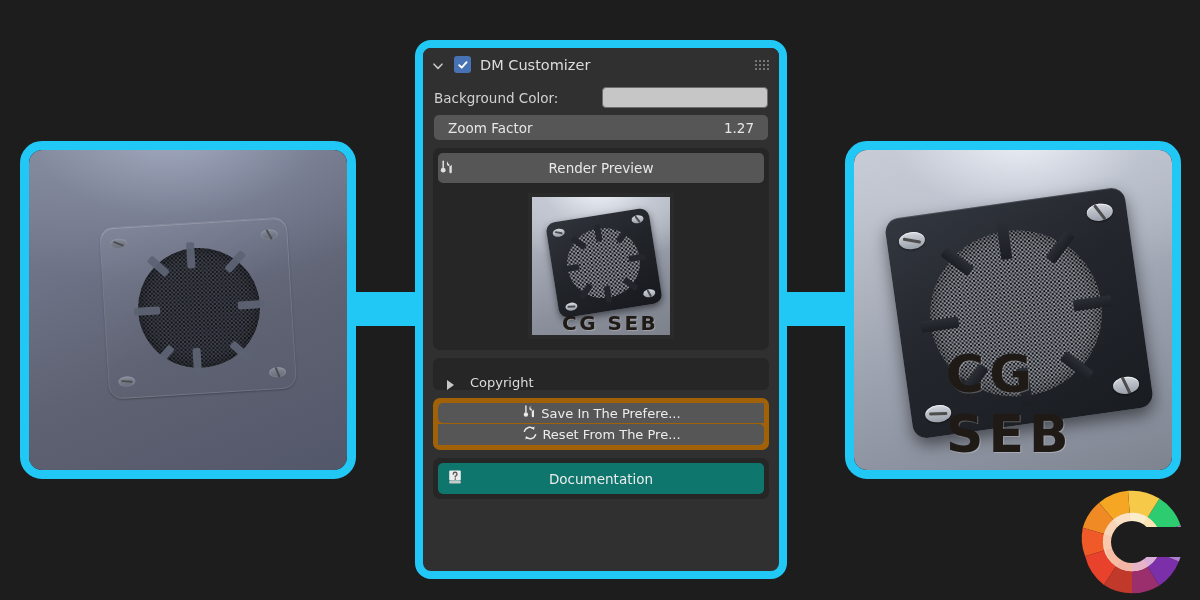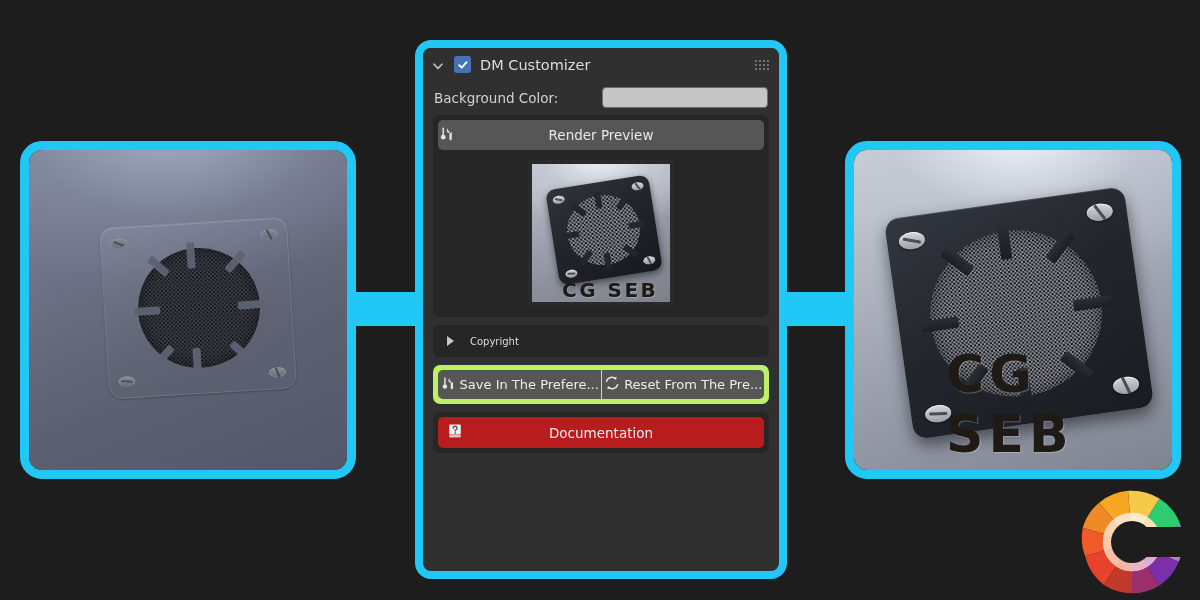--- a/index.html
+++ b/index.html
@@ -167,37 +167,37 @@
   #thumb-plate .mesh { left:15px; top:13px; width:73px; height:70px; background-color:#8b8f97; }
   #thumb-plate .spoke { background:#23262c; }
   #thumb-plate .screw { width:12px; height:8px; background:linear-gradient(180deg,#d6dae1,#9aa0aa); }
   #thumb-text {
     left:34px; bottom:4px; font-size:20px; letter-spacing:2.5px; color:#1f1a16;
     text-shadow:1px 1px 0 rgba(255,255,255,.22);
   }
 
   .collapsed-row {
     height:32px; border-radius:6px; background:#262626;
-    display:flex; align-items:center; gap:16px; padding:0 14px;
-    color:#dcdcdc; font-size:10px;
+    display:flex; align-items:flex-end; gap:16px; padding:0 14px;
+    color:#dcdcdc; font-size:13px;
     margin:0 10px 8px 10px;
   }
   .tri-right { width:0; height:0; border-left:7px solid #c7c7c7; border-top:5px solid transparent; border-bottom:5px solid transparent; }
 
-  .btn-pair { margin:0 10px 8px 10px; background:#bef264; border-radius:7px; padding:5px; display:flex; gap:1px; }
+  .btn-pair { margin:0 10px 8px 10px; background:#a16207; border-radius:7px; padding:5px; display:flex; gap:1px;flex-direction:column; }
   .btn {
     height:29px; background:#565656; display:flex; align-items:center; justify-content:center;
     color:#ececec; font-size:13px; gap:3px; overflow:hidden; white-space:nowrap;
   }
   .btn.half { flex:1 1 50%; }
   .btn.l { border-radius:5px 0 0 5px; }
   .btn.r { border-radius:0 5px 5px 0; }
   .btn-full { margin:0 10px 0 10px; background:#262626; border-radius:7px; padding:5px; }
   .btn-wide {
-    height:31px; background:#b91c1c; border-radius:5px; position:relative;
+    height:31px; background:#0f766e; border-radius:5px; position:relative;
     display:flex; align-items:center; padding:0 8px; color:#ececec; font-size:13.5px;
   }
   .btn-wide .lbl { position:absolute; left:0; right:0; text-align:center; }
 
   .ico { flex:0 0 auto; display:block; }
 
   
   #dmc-logo { position:absolute; right:14px; bottom:2px; display:flex; align-items:flex-end; z-index:8; }
   #dmc-letters { font-size:92px; font-weight:300; color:#ffffff; line-height:.92; letter-spacing:-1px; font-family:"DejaVu Sans", sans-serif; }
   #dmc-wheel { position:relative; width:108px; height:108px; margin-left:-16px; margin-bottom:2px; }
@@ -305,20 +305,24 @@
         </span>
       </div>
 
       <div class="row" style="margin-top:6px;">
         <span class="row-label">Background Color:</span>
         <span style="flex:1"></span>
         <span class="swatch" id="bg-swatch"></span>
       </div>
 
 
+      <div class="slider">
+        <span>Zoom Factor</span>
+        <span>1.27</span>
+      </div>
 
       <div class="box">
         <div class="subhdr">
           <span class="ico">
             <svg width="18" height="18" viewBox="0 0 18 18">
               <path d="M5.2 3.2 L5.2 9.6" stroke="#e0e0e0" stroke-width="1.5" stroke-linecap="round"></path>
               <circle cx="5.2" cy="12.2" r="2.4" fill="#e0e0e0"></circle>
               <path d="M11.2 3.0 a2.6 2.6 0 1 0 2.6 3.6 L13.8 14 a1.2 1.2 0 0 1-2.4 0 L11.4 6.6 a2.6 2.6 0 0 1-0.2-3.6 z" fill="#e0e0e0"></path>
               <path d="M10.6 2.9 L10.6 5.2 M13.2 2.9 L13.2 5.2" stroke="#565656" stroke-width="1.1" stroke-linecap="round"></path>
             </svg>

